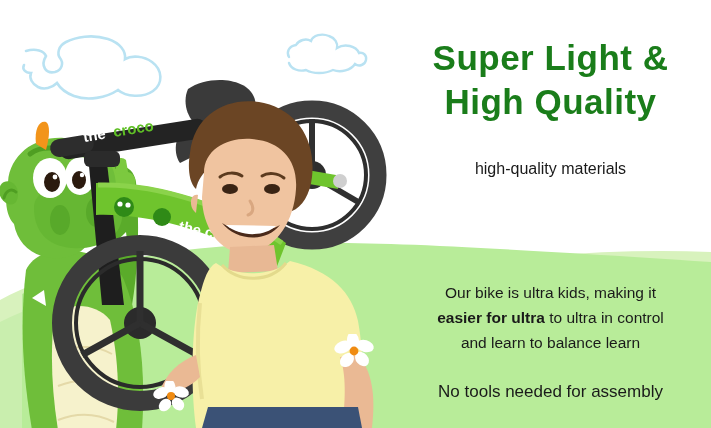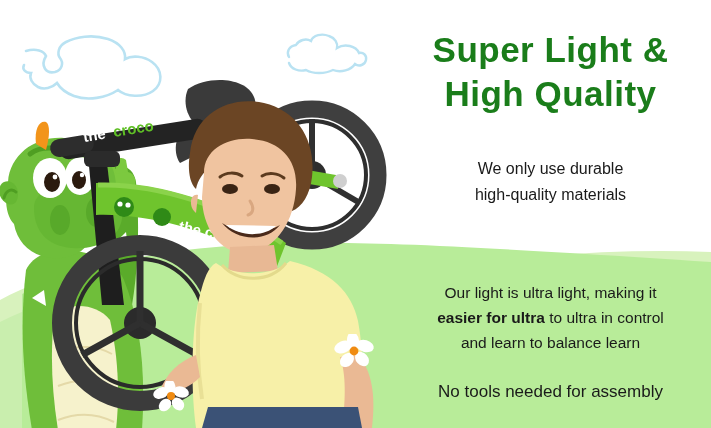--- a/index.html
+++ b/index.html
@@ -27,21 +27,21 @@
 
   
   .daisy{position:absolute;}
 
   
   #copy{
     position:absolute;left:390px;top:0;width:321px;height:428px;
     text-align:center;
   }
   #headline{
-    position:absolute;left:0;top:28px;width:321px;
+    position:absolute;left:0;top:36px;width:321px;
     color:#1a7d1a;
     font-weight:bold;
     font-size:35px;
     line-height:44px;
     letter-spacing:0.5px;
   }
   #headline .hl-line{display:block;white-space:nowrap;}
   #sub{
     position:absolute;left:0;top:156px;width:321px;
     color:#1a1a1a;
@@ -255,26 +255,25 @@
   </svg>
 
   <div id="copy">
 
     <div id="headline">
       <span class="hl-line">Super Light &amp;</span>
       <span class="hl-line">High Quality</span>
     </div>
 
     <div id="sub">
-      <span class="sub-line">We only use durable</span>
       <span class="sub-line"><b>high-quality</b><span> materials</span></span>
     </div>
 
     <div id="body-copy">
-      <span class="bc-line">Our light is ultra light, making it</span>
+      <span class="bc-line">Our bike is ultra kids, making it</span>
       <span class="bc-line"><b>easier for ultra</b><span> to ultra in control</span></span>
       <span class="bc-line">and learn to balance learn</span>
     </div>
 
     <div id="assembly">No tools needed for assembly</div>
 
   </div>
 
 </div>
 

